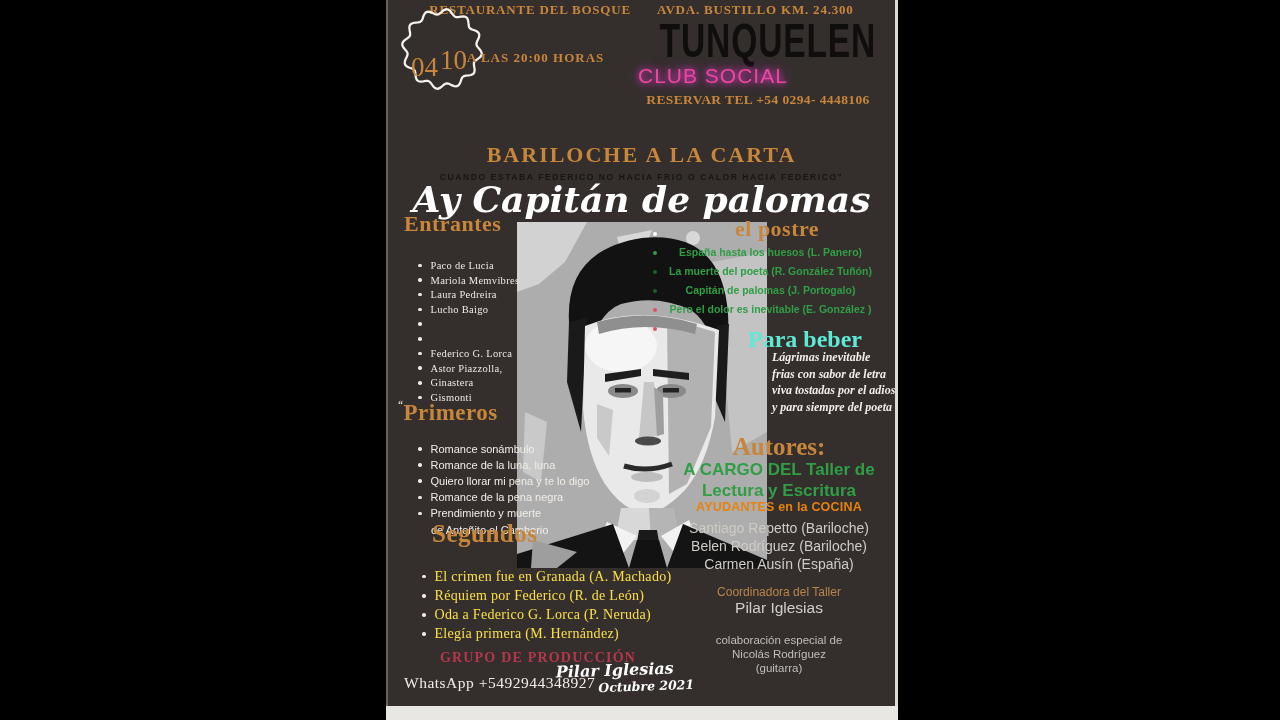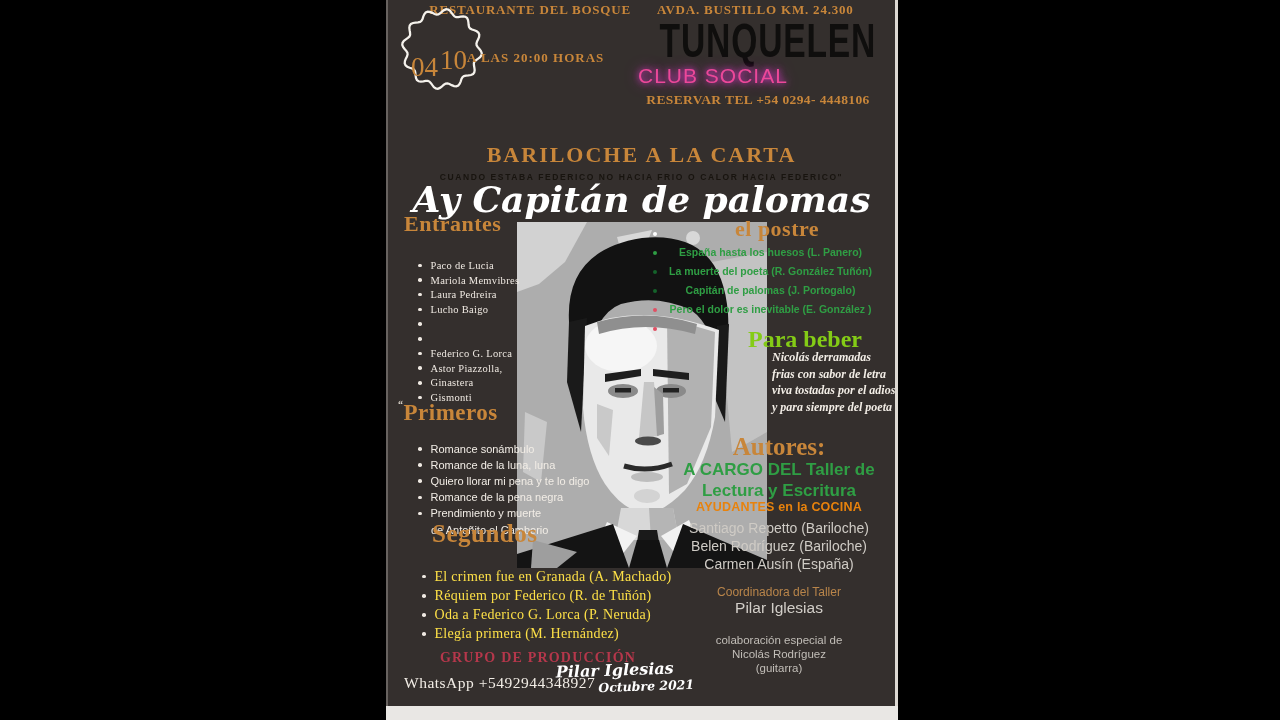--- a/index.html
+++ b/index.html
@@ -48,21 +48,21 @@
   .entr li{height:14.7px;font-size:10.5px;color:#EFE9E2;font-family:"Liberation Serif","DejaVu Serif",serif;letter-spacing:.3px;}
   .prim li{height:16.1px;font-size:11px;color:#F2EDE6;}
   .prim li.cont{padding-left:13px;}
   .seg li{height:19.2px;font-size:14px;color:#fde047;font-family:"Liberation Serif","DejaVu Serif",serif;letter-spacing:.3px;}
 
   .h-entr{left:16px;top:211px;font-size:22px;letter-spacing:.5px;}
   .h-prim{left:10px;top:399px;font-size:23px;letter-spacing:.5px;}
   .lead-q{font-size:10px;color:#D8D2C8;vertical-align:12px;}
   .h-seg{left:10px;top:520px;font-size:25px;letter-spacing:.5px;margin-left:34px;}
   .h-postre{left:347px;top:216px;font-size:22px;letter-spacing:.5px;z-index:2;}
-  .h-beber{left:360px;top:326px;font-size:24px;color:#84cc16;z-index:2;}
+  .h-beber{left:360px;top:326px;font-size:24px;color:#5eead4;z-index:2;}
 
   .postre-list{left:260px;top:224px;width:235px;z-index:2;}
   .postre-row{position:relative;height:19.1px;width:235px;}
   .pblt{position:absolute;left:5px;top:8px;width:4px;height:4px;border-radius:50%;}
   .ptext{display:block;text-align:center;white-space:nowrap;font-weight:bold;font-size:10.5px;
          color:#2F9E44;padding-left:10px;line-height:19.1px;}
 
   .beber-lines{left:384px;top:349px;width:130px;font-size:12px;font-style:italic;font-weight:bold;
                color:#F2EDE6;line-height:16.6px;font-family:"Liberation Serif","DejaVu Serif",serif;z-index:2;}
 
@@ -229,21 +229,21 @@
     </ul>
 
     <div class="abs sec-head h-seg z2">Segundos</div>
     <ul class="menu-list seg" style="left:22px;top:555px;">
       <li>
           <span class="blt"></span>
           <span>El crimen fue en Granada (A. Machado)</span>
         </li>
       <li>
           <span class="blt"></span>
-          <span>Réquiem por Federico (R. de Tuñón)</span>
+          <span>Réquiem por Federico (R. de León)</span>
         </li>
       <li>
           <span class="blt"></span>
           <span>Oda a Federico G. Lorca (P. Neruda)</span>
         </li>
       <li>
           <span class="blt"></span>
           <span>Elegía primera (M. Hernández)</span>
         </li>
     </ul>
@@ -271,21 +271,21 @@
           <span class="ptext">Pero el dolor es inevitable (E. González )</span>
         </div>
       <div class="postre-row">
           <span class="pblt" style="background-color: rgb(225, 79, 99);"></span>
           <span class="ptext"></span>
         </div>
     </div>
 
     <div class="abs sec-head h-beber">Para beber</div>
     <div class="abs beber-lines">
-      <div>Nicolás derramadas</div>
+      <div>Lágrimas inevitable</div>
       <div>frias con sabor de letra</div>
       <div>viva tostadas por el adios</div>
       <div>y para siempre del poeta</div>
     </div>
 
     <div class="abs aut-block h-aut sec-head">Autores:</div>
     <div class="abs aut-block cargo">
       <div>A CARGO DEL Taller de</div>
       <div>Lectura y Escritura</div>
     </div>

